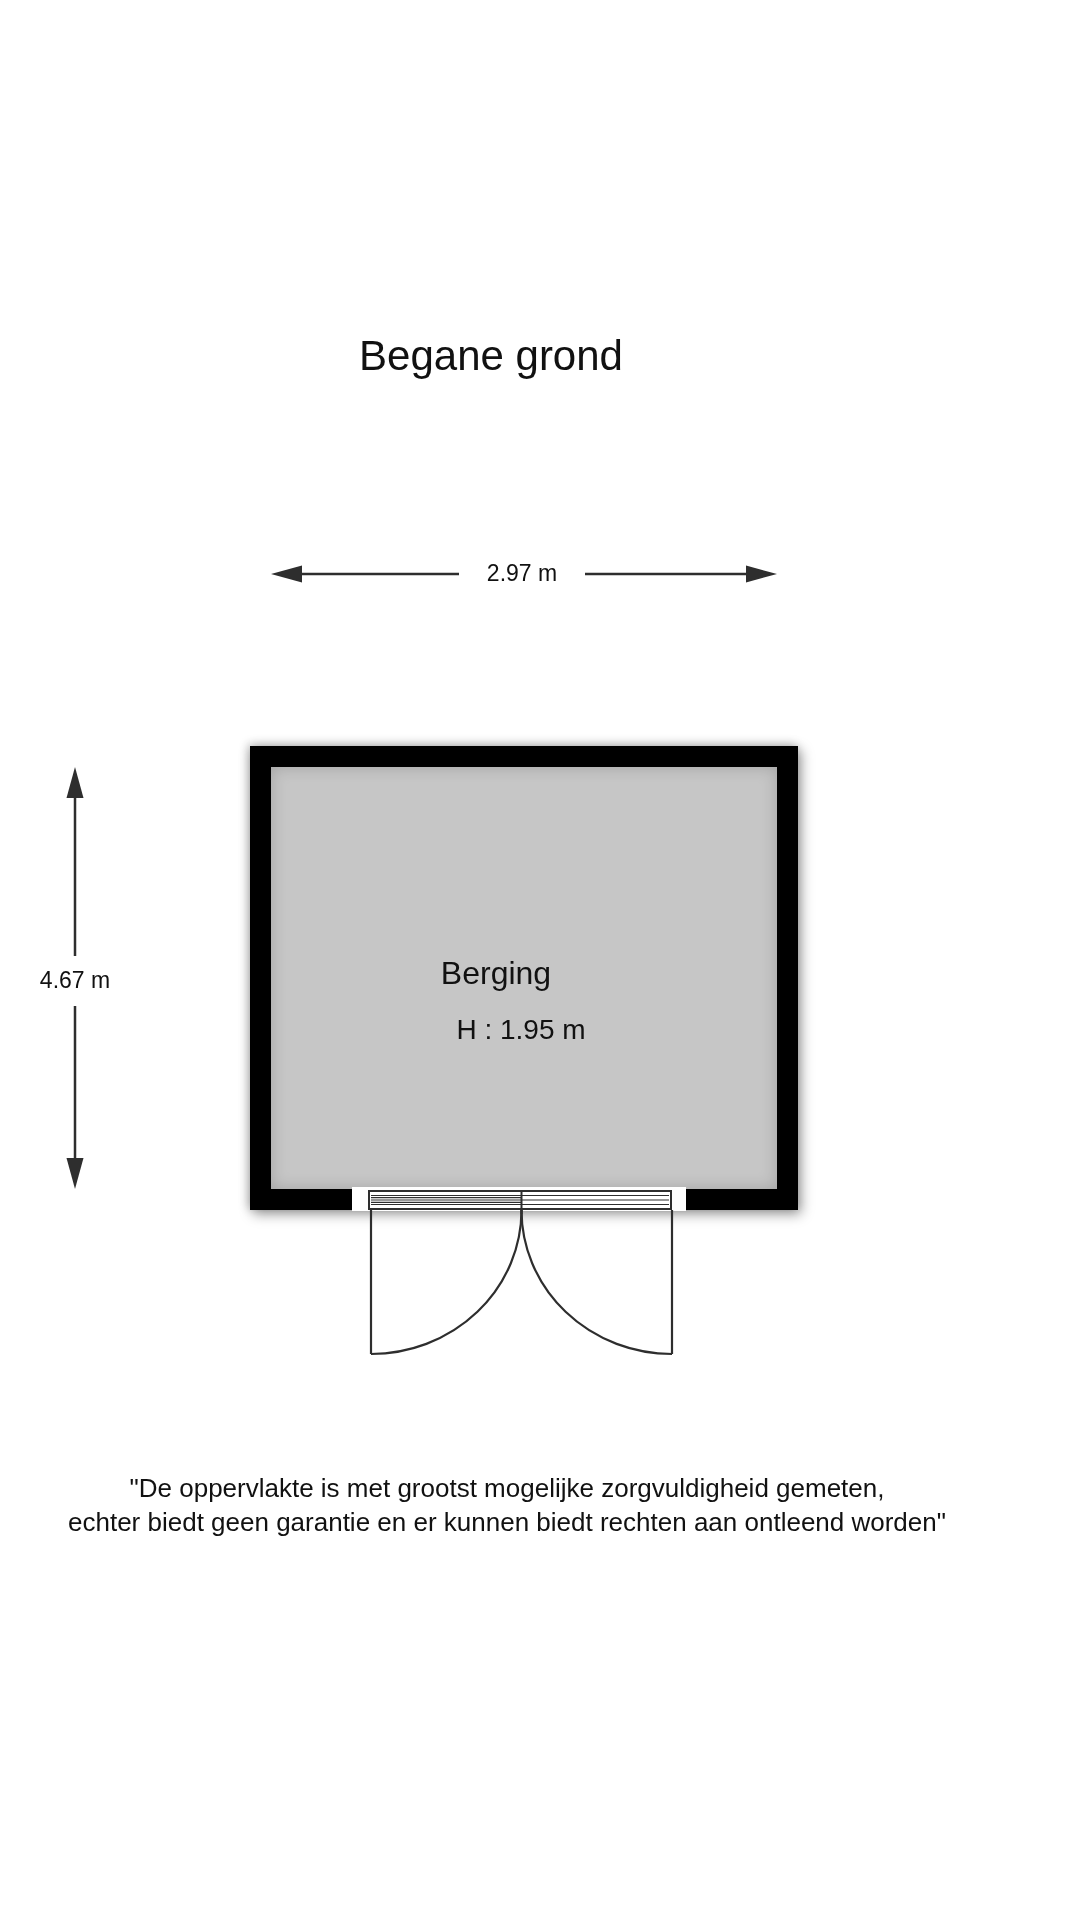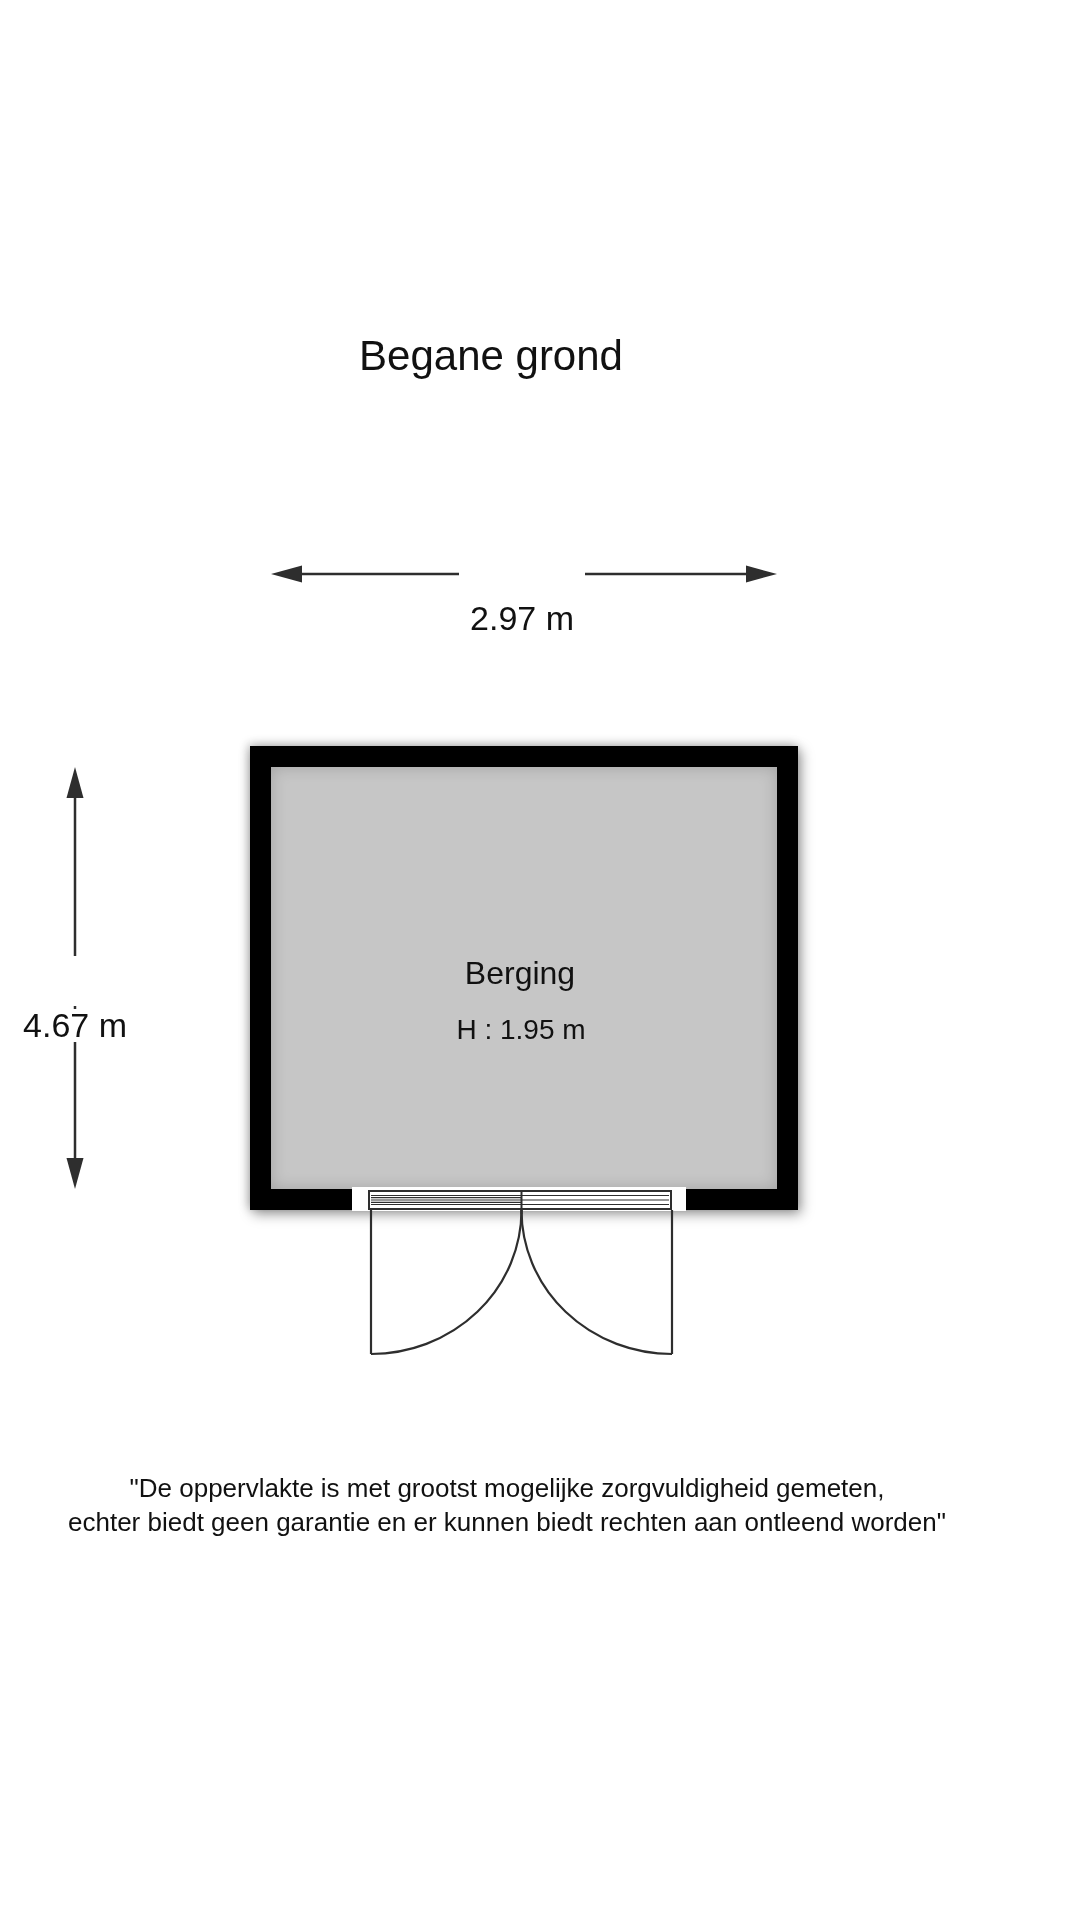--- a/index.html
+++ b/index.html
@@ -12,41 +12,40 @@
     overflow:hidden;
   }
   .abs{position:absolute;}
   .ctr{transform:translateX(-50%);white-space:nowrap;}
   .title{
     left:491px;top:335px;
     font-size:42px;line-height:42px;
     text-align:center;
   }
   .dim-label{
-    font-size:34px;line-height:33px;
+    font-size:23px;line-height:33px;
     text-align:center;
     background:var(--page-bg,#ffffff);
     padding:0 6px;
-    margin-top:45px;
   }
   .dim-label-w{left:522px;top:557px;}
   .dim-label-d{left:75px;top:964px;}
   .room{
     left:250px;top:746px;
     width:548px;height:464px;
     box-sizing:border-box;
     border:21px solid var(--wall,#000000);
     background:var(--room-fill,#c6c6c6);
     box-shadow:
       3px 4px 12px rgba(0,0,0,0.40),
       -2px -2px 9px rgba(0,0,0,0.22),
       inset 0 0 16px rgba(0,0,0,0.18);
   }
   .room-name{
-    left:520px;top:957px;
+    left:496px;top:957px;
     font-size:32px;line-height:32px;
   }
   .room-height{
     left:521px;top:1016px;
     font-size:28px;line-height:28px;
   }
   .door-gap{
     left:352px;top:1187px;
     width:334px;height:24px;
     background:#ffffff;

